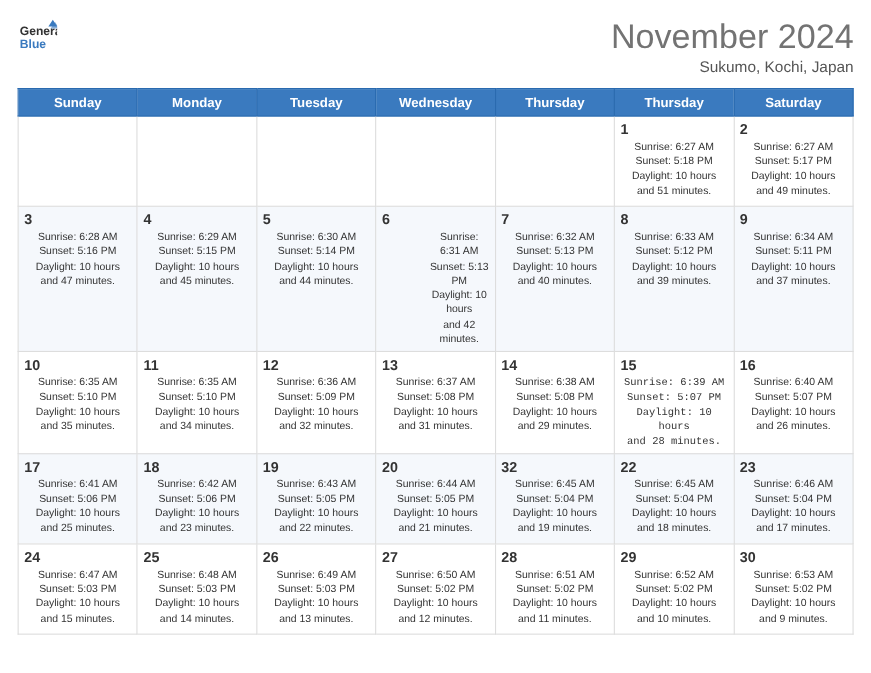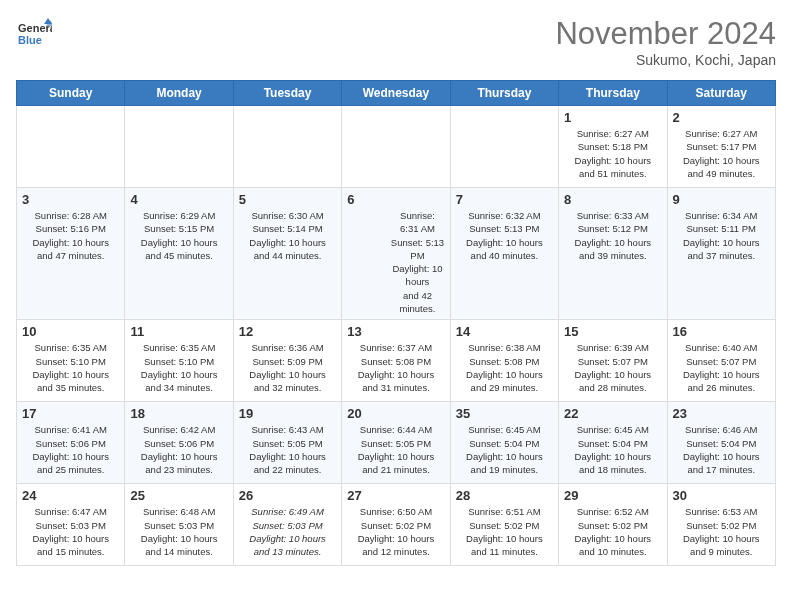--- a/index.html
+++ b/index.html
@@ -218,21 +218,21 @@
         </td>
         <td>
           <span class="day-num">14</span>
           <div class="day-info" style="white-space: pre-line;">Sunrise: 6:38 AM
 Sunset: 5:08 PM
 Daylight: 10 hours
 and 29 minutes.</div>
         </td>
         <td>
           <span class="day-num">15</span>
-          <div class="day-info" style="white-space: pre-line;">Sunrise: 6:39 AM
+          <div class="day-info" style="white-space: pre-line; font-family: Liberation Mono, monospace;">Sunrise: 6:39 AM
 Sunset: 5:07 PM
 Daylight: 10 hours
 and 28 minutes.</div>
         </td>
         <td>
           <span class="day-num">16</span>
           <div class="day-info" style="white-space: pre-line;">Sunrise: 6:40 AM
 Sunset: 5:07 PM
 Daylight: 10 hours
 and 26 minutes.</div>
@@ -261,21 +261,21 @@
 and 22 minutes.</div>
         </td>
         <td>
           <span class="day-num">20</span>
           <div class="day-info" style="white-space: pre-line;">Sunrise: 6:44 AM
 Sunset: 5:05 PM
 Daylight: 10 hours
 and 21 minutes.</div>
         </td>
         <td>
-          <span class="day-num">35</span>
+          <span class="day-num">32</span>
           <div class="day-info" style="white-space: pre-line;">Sunrise: 6:45 AM
 Sunset: 5:04 PM
 Daylight: 10 hours
 and 19 minutes.</div>
         </td>
         <td>
           <span class="day-num">22</span>
           <div class="day-info" style="white-space: pre-line;">Sunrise: 6:45 AM
 Sunset: 5:04 PM
 Daylight: 10 hours
@@ -299,21 +299,21 @@
         </td>
         <td>
           <span class="day-num">25</span>
           <div class="day-info" style="white-space: pre-line;">Sunrise: 6:48 AM
 Sunset: 5:03 PM
 Daylight: 10 hours
 and 14 minutes.</div>
         </td>
         <td>
           <span class="day-num">26</span>
-          <div class="day-info" style="white-space: pre-line; font-style: italic;">Sunrise: 6:49 AM
+          <div class="day-info" style="white-space: pre-line;">Sunrise: 6:49 AM
 Sunset: 5:03 PM
 Daylight: 10 hours
 and 13 minutes.</div>
         </td>
         <td>
           <span class="day-num">27</span>
           <div class="day-info" style="white-space: pre-line;">Sunrise: 6:50 AM
 Sunset: 5:02 PM
 Daylight: 10 hours
 and 12 minutes.</div>

